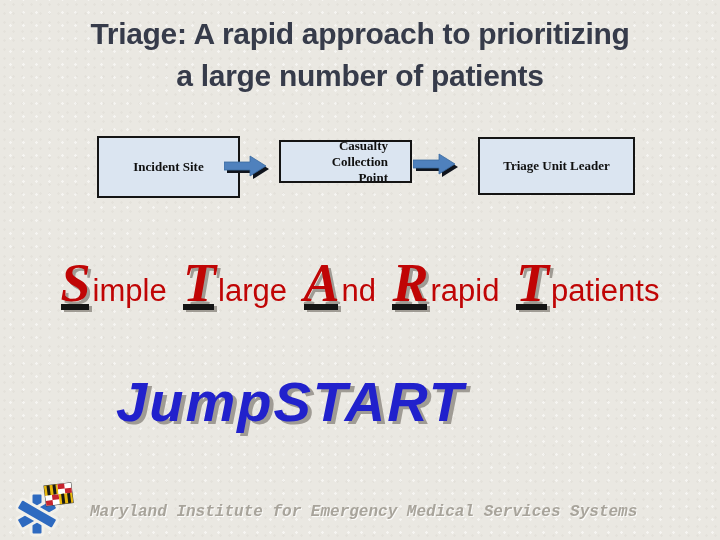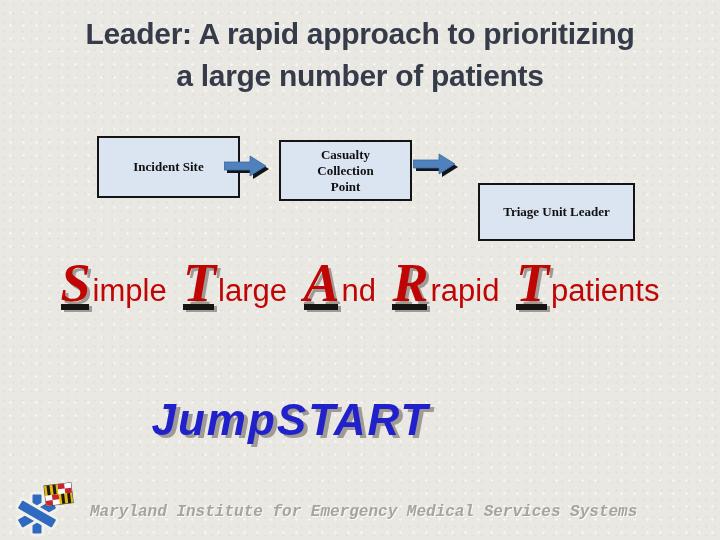--- a/index.html
+++ b/index.html
@@ -24,22 +24,22 @@
 
   
   .fbox {
     position:absolute; box-sizing:border-box;
     background:#dbe5f1; border:2px solid #141414;
     display:flex; align-items:center; justify-content:center; text-align:center;
     font-family:"Liberation Serif", serif; font-weight:bold;
     font-size:13px; line-height:16px; color:#101010;
   }
   .b1 { left:97px;  top:136px; width:143px; height:62px; }
-  .b2 { left:279px; top:140px; width:133px; height:61px; padding:4px 22px; }
-  .b3 { left:478px; top:137px; width:157px; height:58px;margin-top:46px; }
+  .b2 { left:279px; top:140px; width:133px; height:43px; padding:4px 22px;text-align:right; }
+  .b3 { left:478px; top:137px; width:157px; height:58px; }
   .arrow { position:absolute; }
   .a1 { left:224px; top:154px; }
   .a2 { left:413px; top:152px; }
 
   
   .acronym {
     position:absolute; top:250px; left:0; width:720px;
     text-align:center; white-space:nowrap;
   }
   .part { display:inline-block; margin:0 6px; }
@@ -54,42 +54,42 @@
     content:""; position:absolute; left:0; right:5px; bottom:6px; height:6px;
     background:#141414; box-shadow:3px 2px 0 #9f9b94;
   }
   .rest {
     font-family:"Liberation Sans", sans-serif;
     font-size:31px; color:#c00505; margin-left:-1px;margin-top:28px;
   }
 
   
   .jumpstart {
-    position:absolute; top:384px; left:0; width:581px; text-align:center;
-    font-size:44px; line-height:72px; font-weight:bold; font-style:italic;
+    position:absolute; top:366px; left:0; width:581px; text-align:center;
+    font-size:56px; line-height:72px; font-weight:bold; font-style:italic;
     letter-spacing:2px; color:#2121cc;
     text-shadow:4px 3px 0 #9f9b94;
   }
 
   
   .logo { position:absolute; left:16px; top:481px; }
   .footer-text {
     position:absolute; left:90px; top:503px;
     font-family:Liberation Mono, monospace; font-style:italic; font-weight:bold;
     font-size:16px; color:#a8a49b; text-shadow:1px 1px 0 rgba(255,255,255,0.8);
     white-space:nowrap;
   }
 </style>
 </head>
 <body>
 
 <div class="slide">
 
   <h1 class="title">
-    <span class="tl">Leader: A rapid approach to prioritizing</span>
+    <span class="tl">Triage: A rapid approach to prioritizing</span>
     <span class="tl">a large number of patients</span>
   </h1>
 
   <div>
     <div class="fbox b1">
       <span>Incident Site</span>
     </div>
 
     <svg class="arrow a1" width="48" height="28" viewBox="0 0 48 28">
       <path d="M0 8 H26 V2 L42 12 L26 22 V16 H0 Z" transform="translate(3,3)" fill="#10141c"></path>

